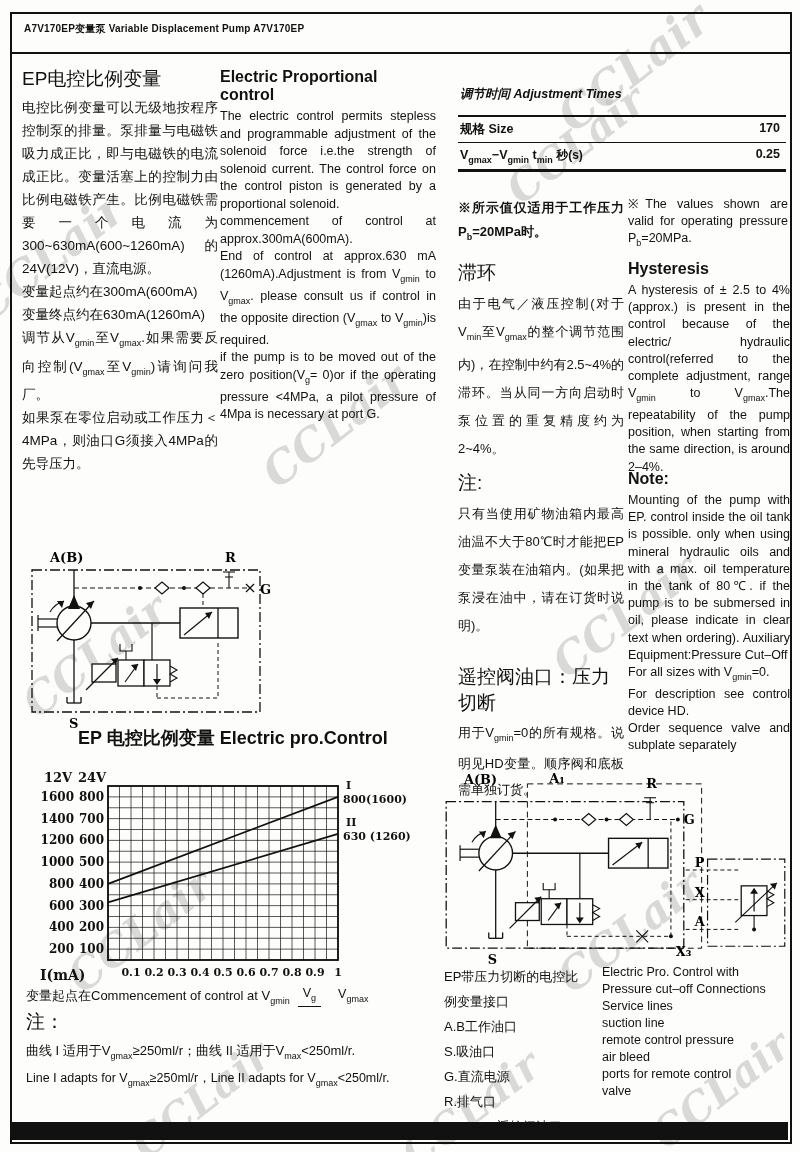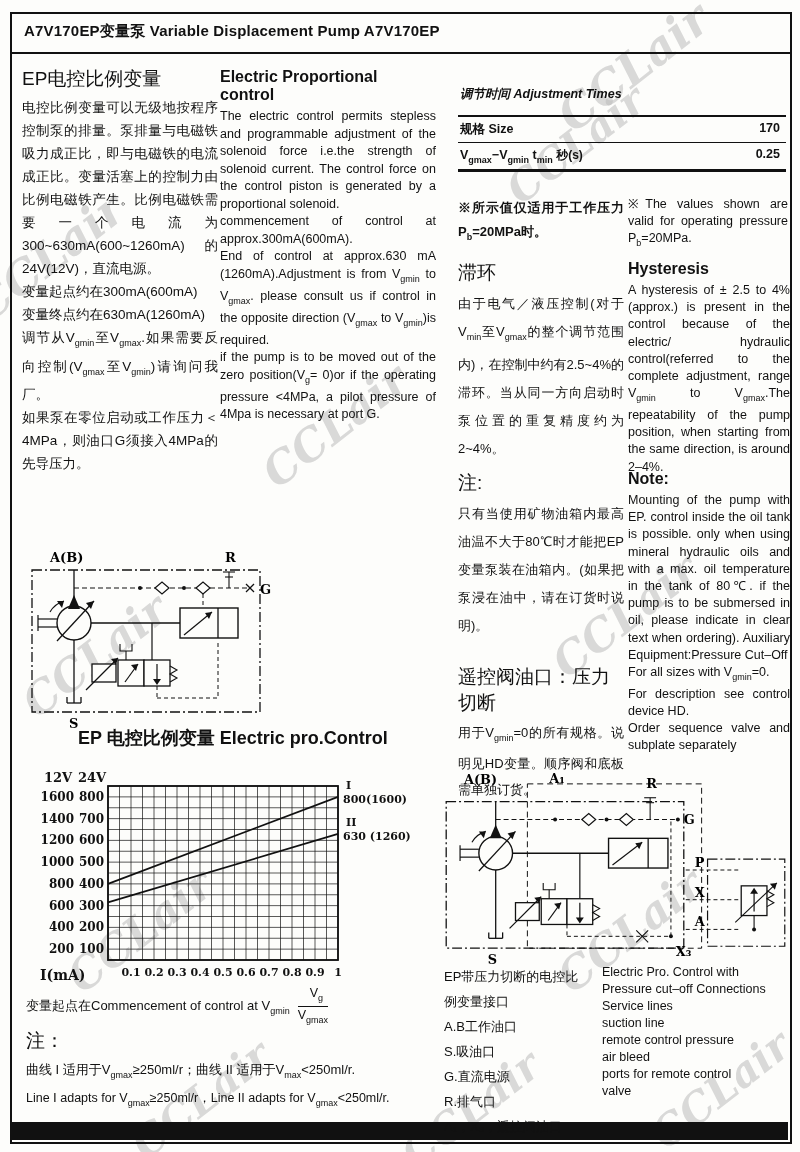--- a/index.html
+++ b/index.html
@@ -1,38 +1,38 @@
 <!DOCTYPE html>
 <html><head>
 <meta charset="utf-8">
 <style>
   html,body{margin:0;padding:0;background:#e8e8e6;}
   .page{position:relative;width:800px;height:1152px;background:#fdfdfb;font-family:"Liberation Sans",sans-serif;color:#111;overflow:hidden;}
   .abs{position:absolute;}
   .border-frame{position:absolute;left:10px;top:12px;width:778px;height:1128px;border:2px solid #111;}
   .title-sep{position:absolute;left:10px;top:52px;width:780px;border-top:2px solid #111;}
   .bottom-bar{position:absolute;left:12px;top:1122px;width:776px;height:18px;background:#111;}
-  .page-title{position:absolute;left:24px;top:22px;font-size:15px;font-weight:bold;letter-spacing:.2px;}
+  .page-title{position:absolute;left:24px;top:22px;font-size:10px;font-weight:bold;letter-spacing:.2px;}
   .cnbody{font-size:13.5px;line-height:23px;text-align:justify;}
   .enbody{font-size:12.5px;line-height:17.5px;text-align:justify;}
   .cnsmall{font-size:13px;line-height:24px;text-align:justify;}
   .ensmall{font-size:12.5px;line-height:17.2px;text-align:justify;}
   .h-cn{font-size:19px;font-weight:normal;margin:0 0 4px 0;}
   .h-en{font-size:16px;font-weight:bold;margin:0 0 4px 0;}
   sub{font-size:9px;}
   
   .adj-table{position:absolute;left:458px;top:84px;width:328px;font-size:12.5px;}
   .adj-title{font-weight:bold;padding:2px 0 12px 2px;border-bottom:2.5px solid #111;font-style:italic;}
   .adj-row{display:flex;justify-content:space-between;padding:4px 6px 4px 2px;border-bottom:1.5px solid #111;}
   .adj-row:last-child{border-bottom:3px solid #111;}
   .adj-row .v{font-weight:bold;}
   .adj-row .l{font-weight:bold;}
   .tiny{font-size:12px;}
   
-  .frac{display:inline-flex;flex-direction:column;text-align:right;vertical-align:middle;margin-left:8px;font-size:12.5px;line-height:14px;}
+  .frac{display:inline-flex;flex-direction:row;text-align:left;vertical-align:middle;margin-left:8px;font-size:12.5px;line-height:14px;gap:17px;}
   .frac .num{border-bottom:1.2px solid #111;padding:0 5px 1px 5px;}
   .frac .den{padding-top:1px;}
   
   .wm{position:absolute;font-family:"DejaVu Serif",serif;font-style:italic;font-weight:bold;color:#bcbcbc;opacity:.55;transform:rotate(-38deg);pointer-events:none;}
   .caption{font-weight:bold;font-size:18px;}
   svg text{font-family:"DejaVu Serif",serif;}
   .dlab{font-weight:bold;font-size:13px;font-family:"DejaVu Serif",serif;}
   .list-cn div{font-size:13px;line-height:25px;}
   .list-en div{font-size:12.5px;line-height:17px;}
 </style>

